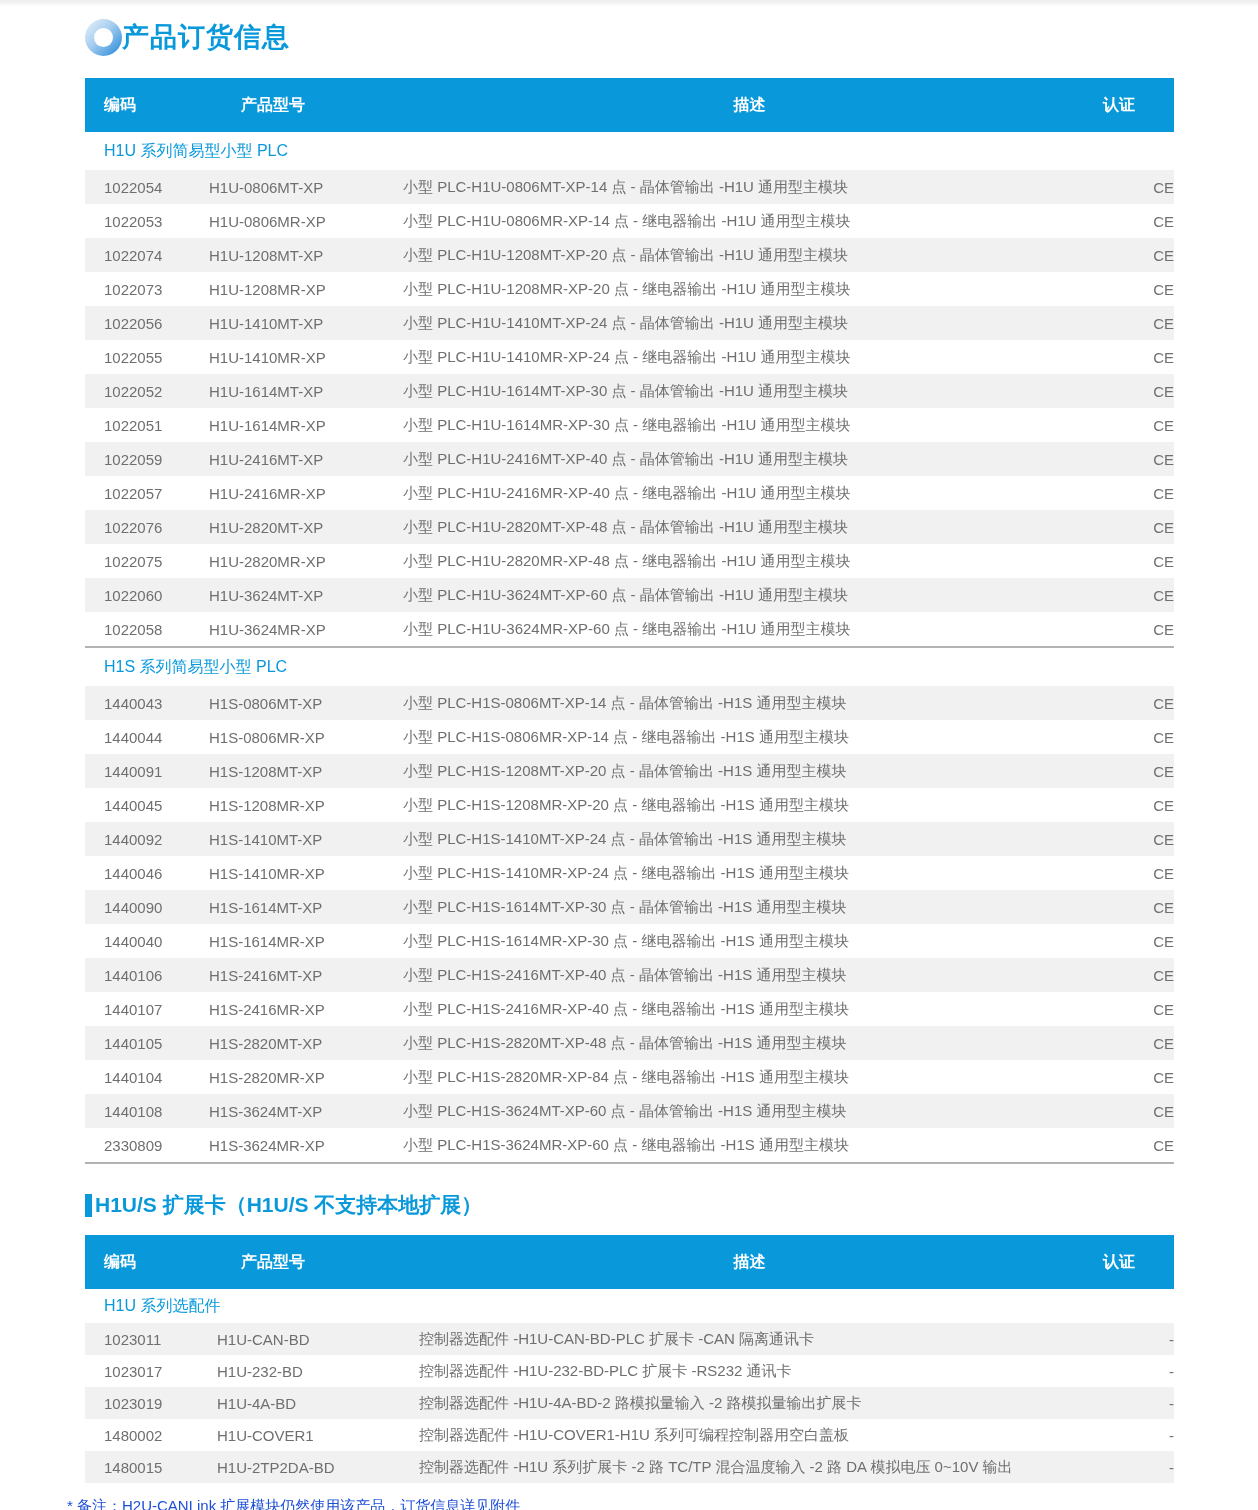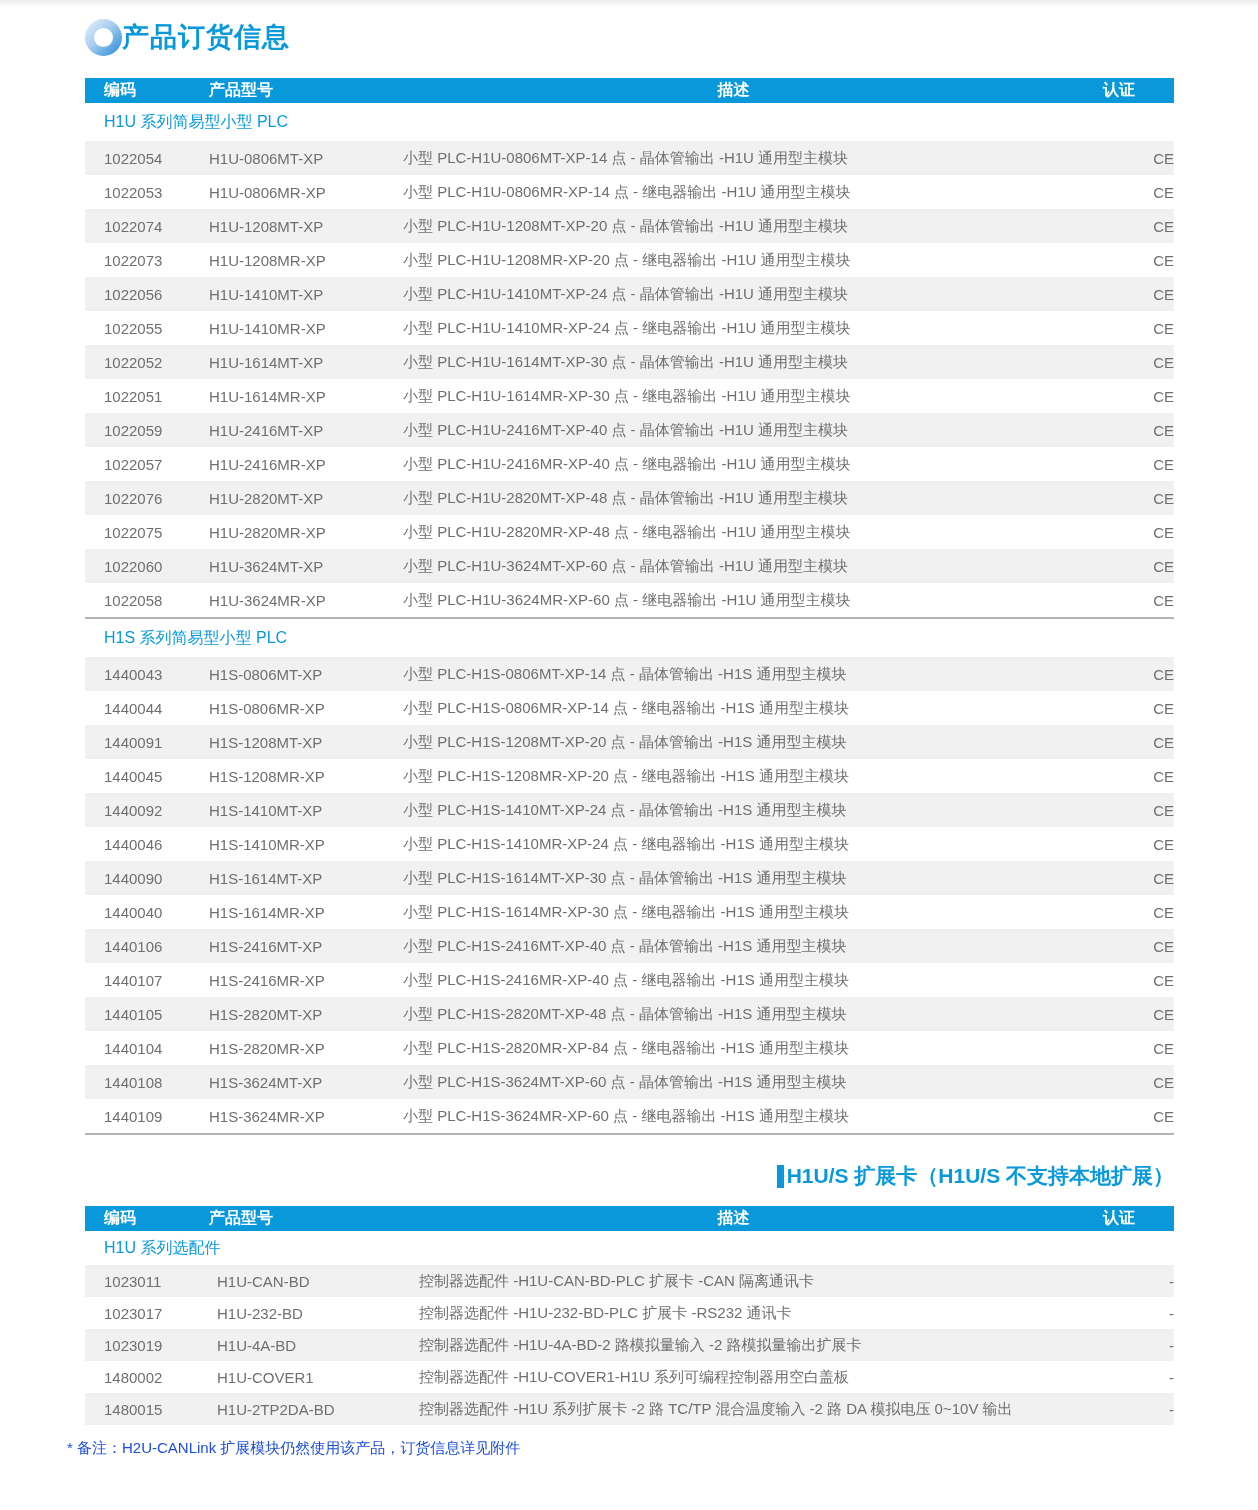--- a/index.html
+++ b/index.html
@@ -25,37 +25,37 @@
     background:linear-gradient(135deg,#eaf3fb 0%,#a6cdef 45%,#1d86d8 100%);
   }
   .ring::after{content:"";position:absolute;inset:9px;background:#fff;border-radius:50%;}
   .page-title{font-size:27px;font-weight:bold;color:var(--blue);letter-spacing:1px;}
 
   
   .table{width:100%;}
   .thead{
     display:grid;grid-template-columns:105px 194px 1fr 110px;
     background:var(--blue);color:#fff;font-weight:bold;font-size:16px;
-    height:25px;align-items:center;padding-left:19px;
+    height:54px;align-items:center;padding-left:19px;gap:32px;
   }
   .thead .c2,.thead .c3{text-align:center;}
   .group-label{
     color:var(--blue);font-size:16px;line-height:20px;padding:9px 0 9px 19px;font-weight:normal;
   }
   .row{
     display:grid;grid-template-columns:105px 194px 1fr 110px;
     height:34px;align-items:center;padding-left:19px;
     font-size:15px;color:var(--rowtext);
   }
   .row.striped{background:var(--stripe);}
   .row .c3{text-align:right;}
   .group.with-divider{border-bottom:2px solid var(--divider);}
 
   
-  .section2{display:flex;align-items:center;gap:3px;margin-top:26px;height:30px;justify-content:flex-end;}
+  .section2{display:flex;align-items:center;gap:3px;margin-top:26px;height:30px;}
   .section2 .bar{width:7px;height:23px;background:var(--blue);flex:0 0 auto;}
   .section2 .txt{font-size:21px;font-weight:bold;color:var(--blue);}
 
   .table.second{margin-top:15px;}
   .table.second .group-label{padding:7px 0 7px 19px;}
   .table.second .row{height:32px;gap:8px;}
 
   .footnote{margin:14px 0 0 -18px;font-size:15px;color:#1d4ed8;}
 </style>
 </head>
@@ -238,21 +238,21 @@
           <div class="c2">小型 PLC-H1S-2820MR-XP-84 点 - 继电器输出 -H1S 通用型主模块</div>
           <div class="c3">CE</div>
         </div>
         <div class="row striped">
           <div class="c0">1440108</div>
           <div class="c1">H1S-3624MT-XP</div>
           <div class="c2">小型 PLC-H1S-3624MT-XP-60 点 - 晶体管输出 -H1S 通用型主模块</div>
           <div class="c3">CE</div>
         </div>
         <div class="row">
-          <div class="c0">1440109</div>
+          <div class="c0">2330809</div>
           <div class="c1">H1S-3624MR-XP</div>
           <div class="c2">小型 PLC-H1S-3624MR-XP-60 点 - 继电器输出 -H1S 通用型主模块</div>
           <div class="c3">CE</div>
         </div>
       </div>
     </div>
 
   <div class="section2">
     <div class="bar"></div>
     <div class="txt">H1U/S 扩展卡（H1U/S 不支持本地扩展）</div>

